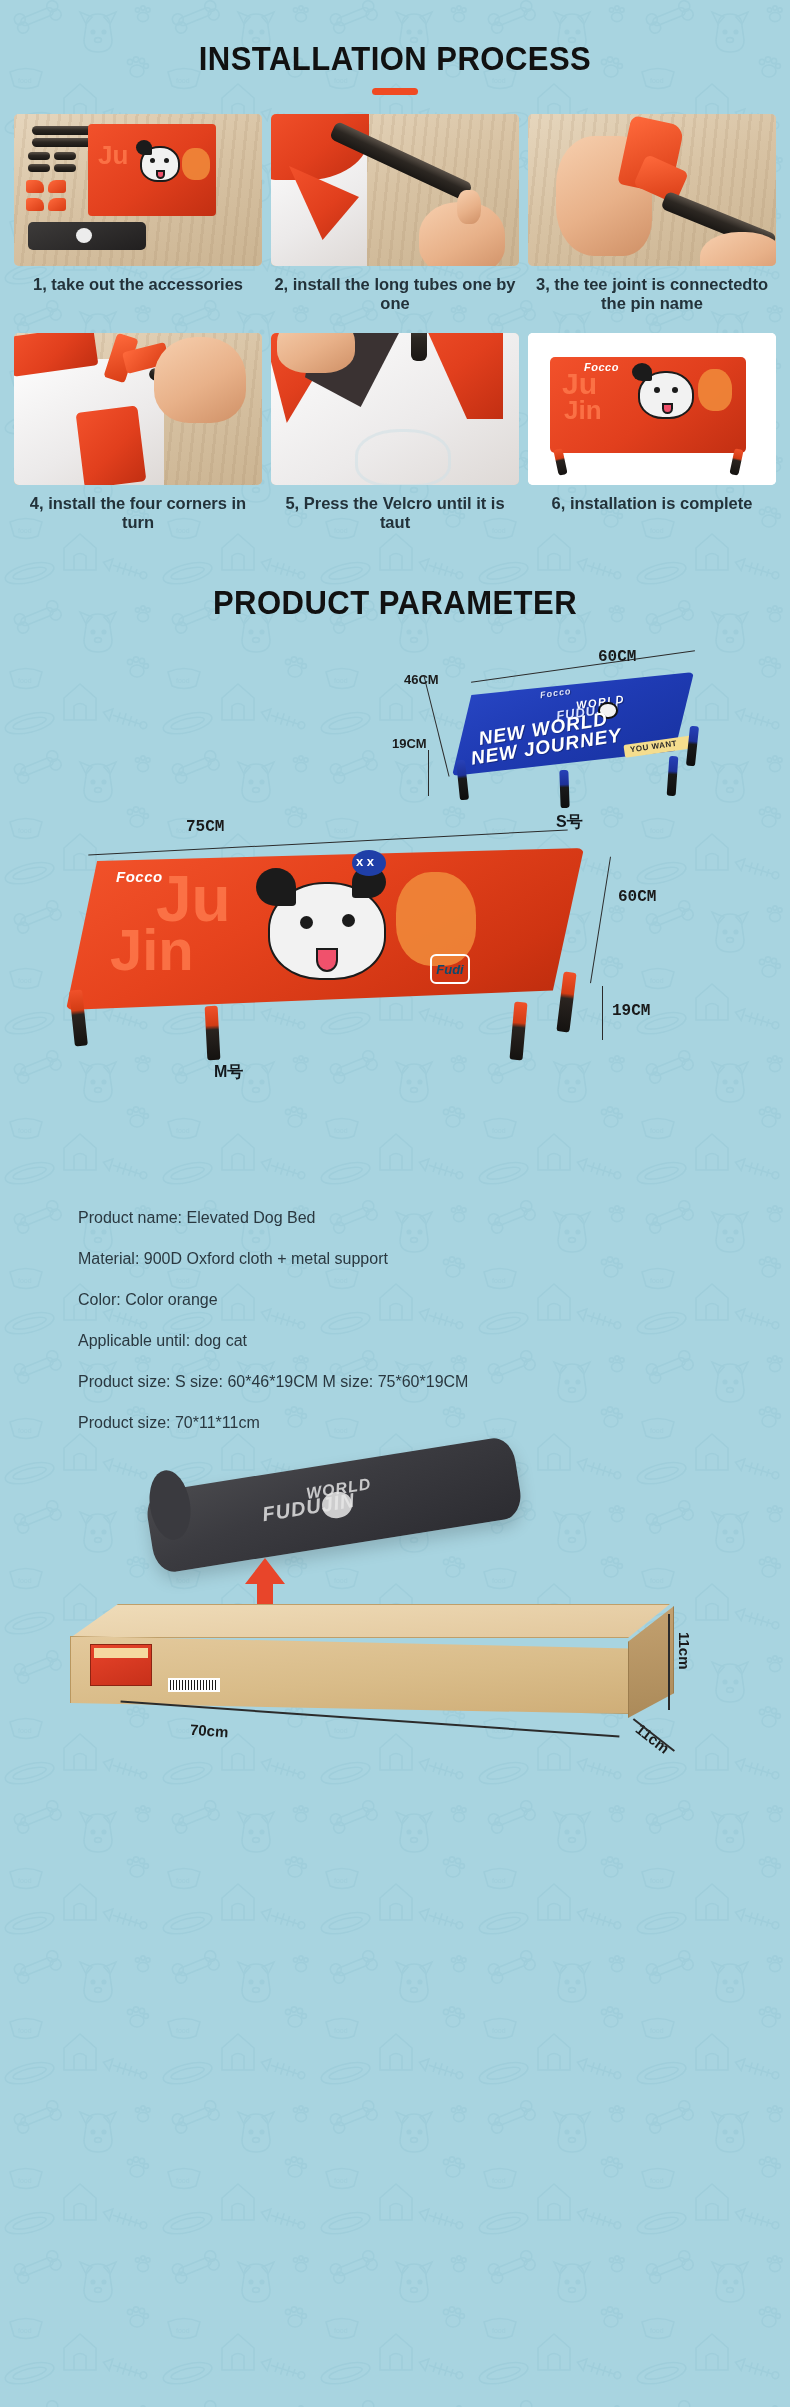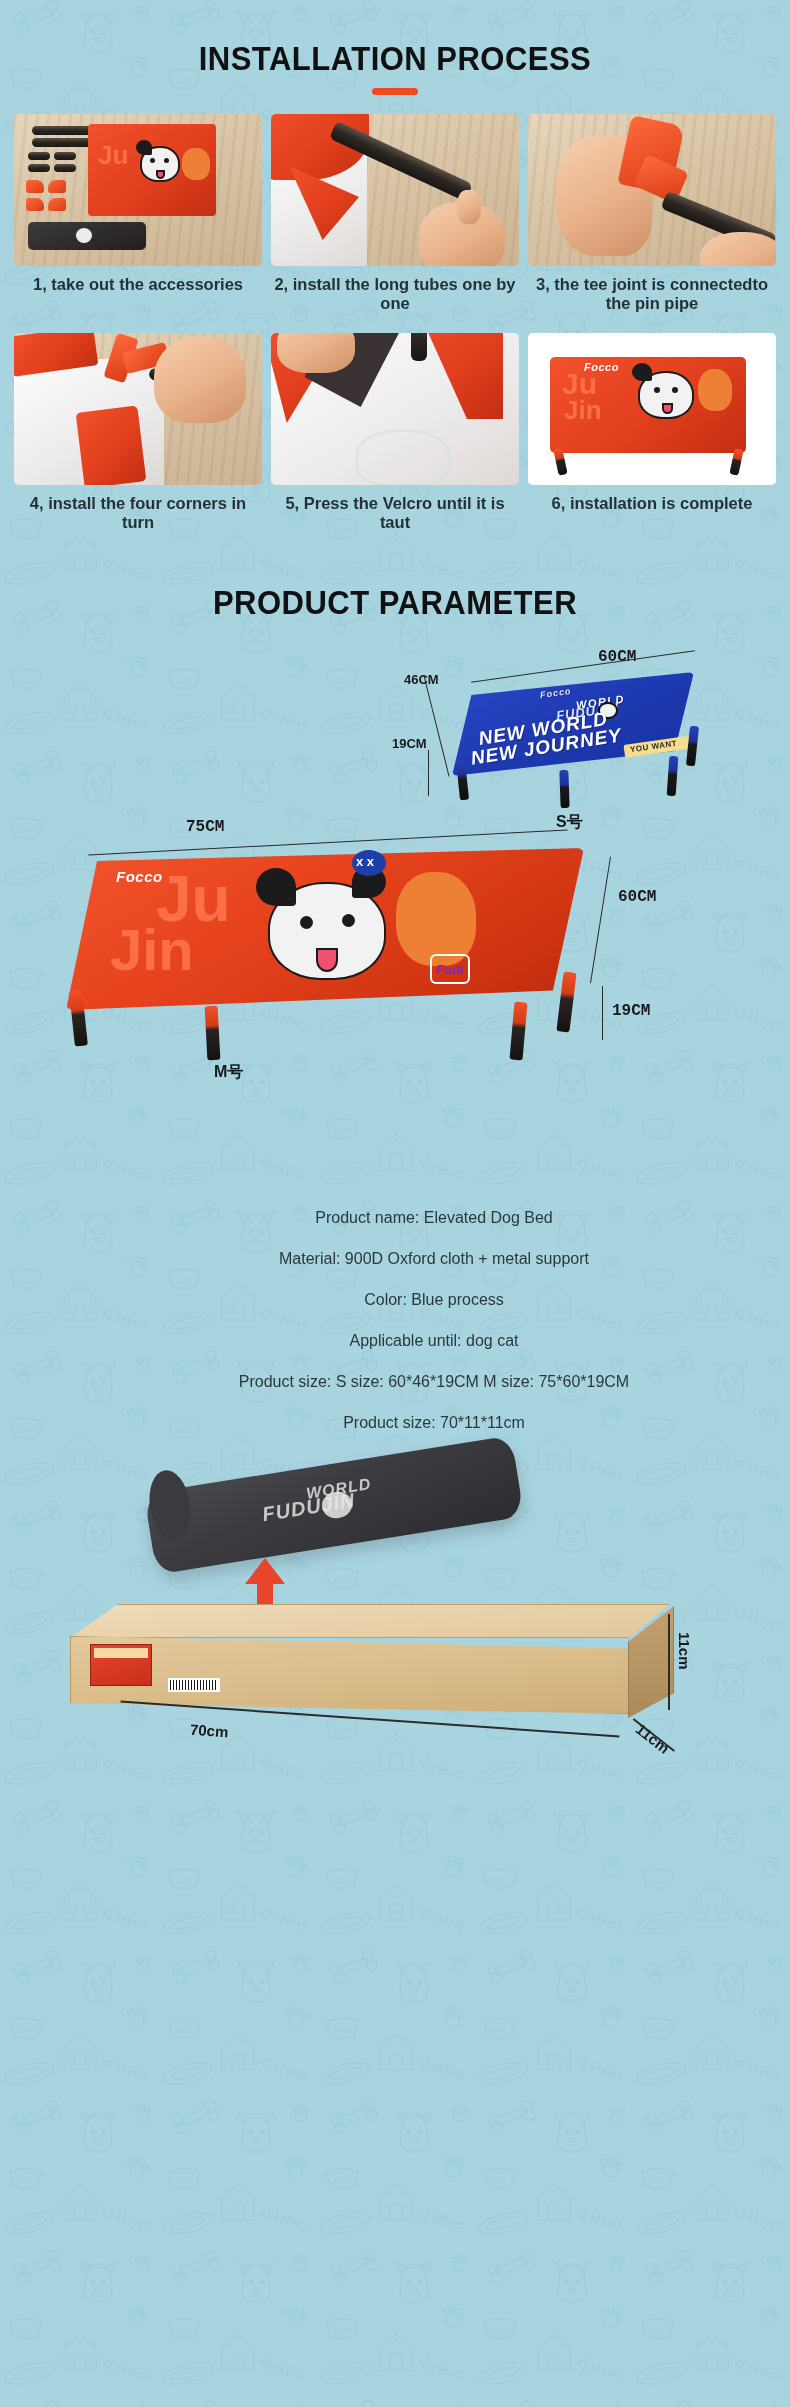--- a/index.html
+++ b/index.html
@@ -185,21 +185,21 @@
   .brand-focco {
     position: absolute;
     color: #fff;
     font-weight: bold;
     font-style: italic;
     font-size: 11px;
     letter-spacing: .5px;
   }
 
   
-  .specs { padding: 14px 0 0 78px; text-align: center; }
+  .specs { padding: 14px 0 0 78px; }
   .spec-row {
     font-size: 16px;
     color: #2a3840;
     line-height: 1.25;
     margin-bottom: 21px;
   }
   .spec-key { color: #2a3840; }
 
   
   .packaging { position: relative; height: 430px; margin-top: 8px; }
@@ -367,21 +367,21 @@
 
     <div class="step">
       <div class="step-photo">
         <div class="wood"></div>
         <div class="hand ph" style="left:28px;top:22px;width:96px;height:120px;border-radius:40% 34% 30% 40%;"></div>
         <div class="connector ph" style="left:96px;top:6px;width:54px;height:70px;border-radius:8px 14px 6px 6px;transform:rotate(12deg);"></div>
         <div class="connector ph" style="left:110px;top:48px;width:46px;height:34px;border-radius:6px;transform:rotate(24deg);"></div>
         <div class="blacktube ph" style="left:136px;top:76px;width:118px;height:19px;transform:rotate(22deg);transform-origin:left center;"></div>
         <div class="hand ph" style="left:172px;top:118px;width:84px;height:54px;"></div>
       </div>
-      <div class="step-caption">3, the tee joint is connectedto the pin pipe</div>
+      <div class="step-caption">3, the tee joint is connectedto the pin name</div>
     </div>
 
     <div class="step-row-gap"></div>
 
     <div class="step">
       <div class="step-photo">
         <div class="wood"></div>
         <div class="whitebg ph" style="left:0;top:26px;width:150px;height:126px;"></div>
         <div class="redcloth ph" style="left:-4px;top:-2px;width:86px;height:40px;border-radius:4px;transform:rotate(-8deg);"></div>
         <div class="redcloth ph" style="left:66px;top:76px;width:62px;height:76px;border-radius:5px;transform:rotate(-7deg);"></div>
@@ -465,21 +465,21 @@
       <div class="script-red" style="left:110px;top:282px;font-size:58px;">Jin</div>
       <div class="dogface" style="left:268px;top:248px;width:118px;height:98px;"></div>
       <div class="dog-ear" style="left:256px;top:234px;width:40px;height:38px;"></div>
       <div class="dog-ear" style="left:352px;top:232px;width:34px;height:32px;transform:scaleX(-1);"></div>
       <div class="dog-eye" style="left:300px;top:282px;width:13px;height:13px;"></div>
       <div class="dog-eye" style="left:342px;top:280px;width:13px;height:13px;"></div>
       <div class="dog-tongue" style="left:316px;top:314px;width:22px;height:24px;"></div>
       <div class="blob-orange" style="left:396px;top:238px;width:80px;height:94px;"></div>
       <div style="position:absolute;left:352px;top:216px;width:34px;height:26px;background:#1f3fa8;border-radius:50%;"></div>
       <div style="position:absolute;left:356px;top:220px;color:#fff;font-size:13px;font-weight:bold;">x x</div>
-      <div style="position:absolute;left:430px;top:320px;width:40px;height:30px;border:2px solid #fff;border-radius:6px;color:#6d28d9;font-size:13px;font-weight:bold;font-style:italic;text-align:center;line-height:28px;">Fudi</div>
+      <div style="position:absolute;left:430px;top:320px;width:40px;height:30px;border:2px solid #fff;border-radius:6px;color:#0c4a6e;font-size:13px;font-weight:bold;font-style:italic;text-align:center;line-height:28px;">Fudi</div>
       <div class="bed-leg leg-red" style="left:72px;top:356px;width:13px;height:56px;transform:rotate(-6deg);"></div>
       <div class="bed-leg leg-red" style="left:560px;top:338px;width:13px;height:60px;transform:rotate(7deg);"></div>
       <div class="bed-leg leg-red" style="left:206px;top:372px;width:13px;height:54px;transform:rotate(-3deg);"></div>
       <div class="bed-leg leg-red" style="left:512px;top:368px;width:13px;height:58px;transform:rotate(5deg);"></div>
 
       <div class="dim-line" style="left:88px;top:208px;width:480px;height:1.4px;transform:rotate(-3deg);"></div>
       <div class="dim-label big" style="left:186px;top:184px;">75CM</div>
       <div class="dim-line" style="left:600px;top:222px;width:1.4px;height:128px;transform:rotate(9deg);"></div>
       <div class="dim-label big" style="left:618px;top:254px;">60CM</div>
       <div class="dim-line" style="left:602px;top:352px;width:1.4px;height:54px;"></div>
@@ -492,21 +492,21 @@
     <div class="spec-row">
       <span class="spec-key">Product name:</span>
       <span>Elevated Dog Bed</span>
     </div>
     <div class="spec-row">
       <span class="spec-key">Material:</span>
       <span>900D Oxford cloth + metal support</span>
     </div>
     <div class="spec-row">
       <span class="spec-key">Color:</span>
-      <span>Blue process</span>
+      <span>Color orange</span>
     </div>
     <div class="spec-row">
       <span class="spec-key">Applicable until:</span>
       <span>dog cat</span>
     </div>
     <div class="spec-row">
       <span class="spec-key">Product size:</span>
       <span>S size: 60*46*19CM M size: 75*60*19CM</span>
     </div>
     <div class="spec-row">

